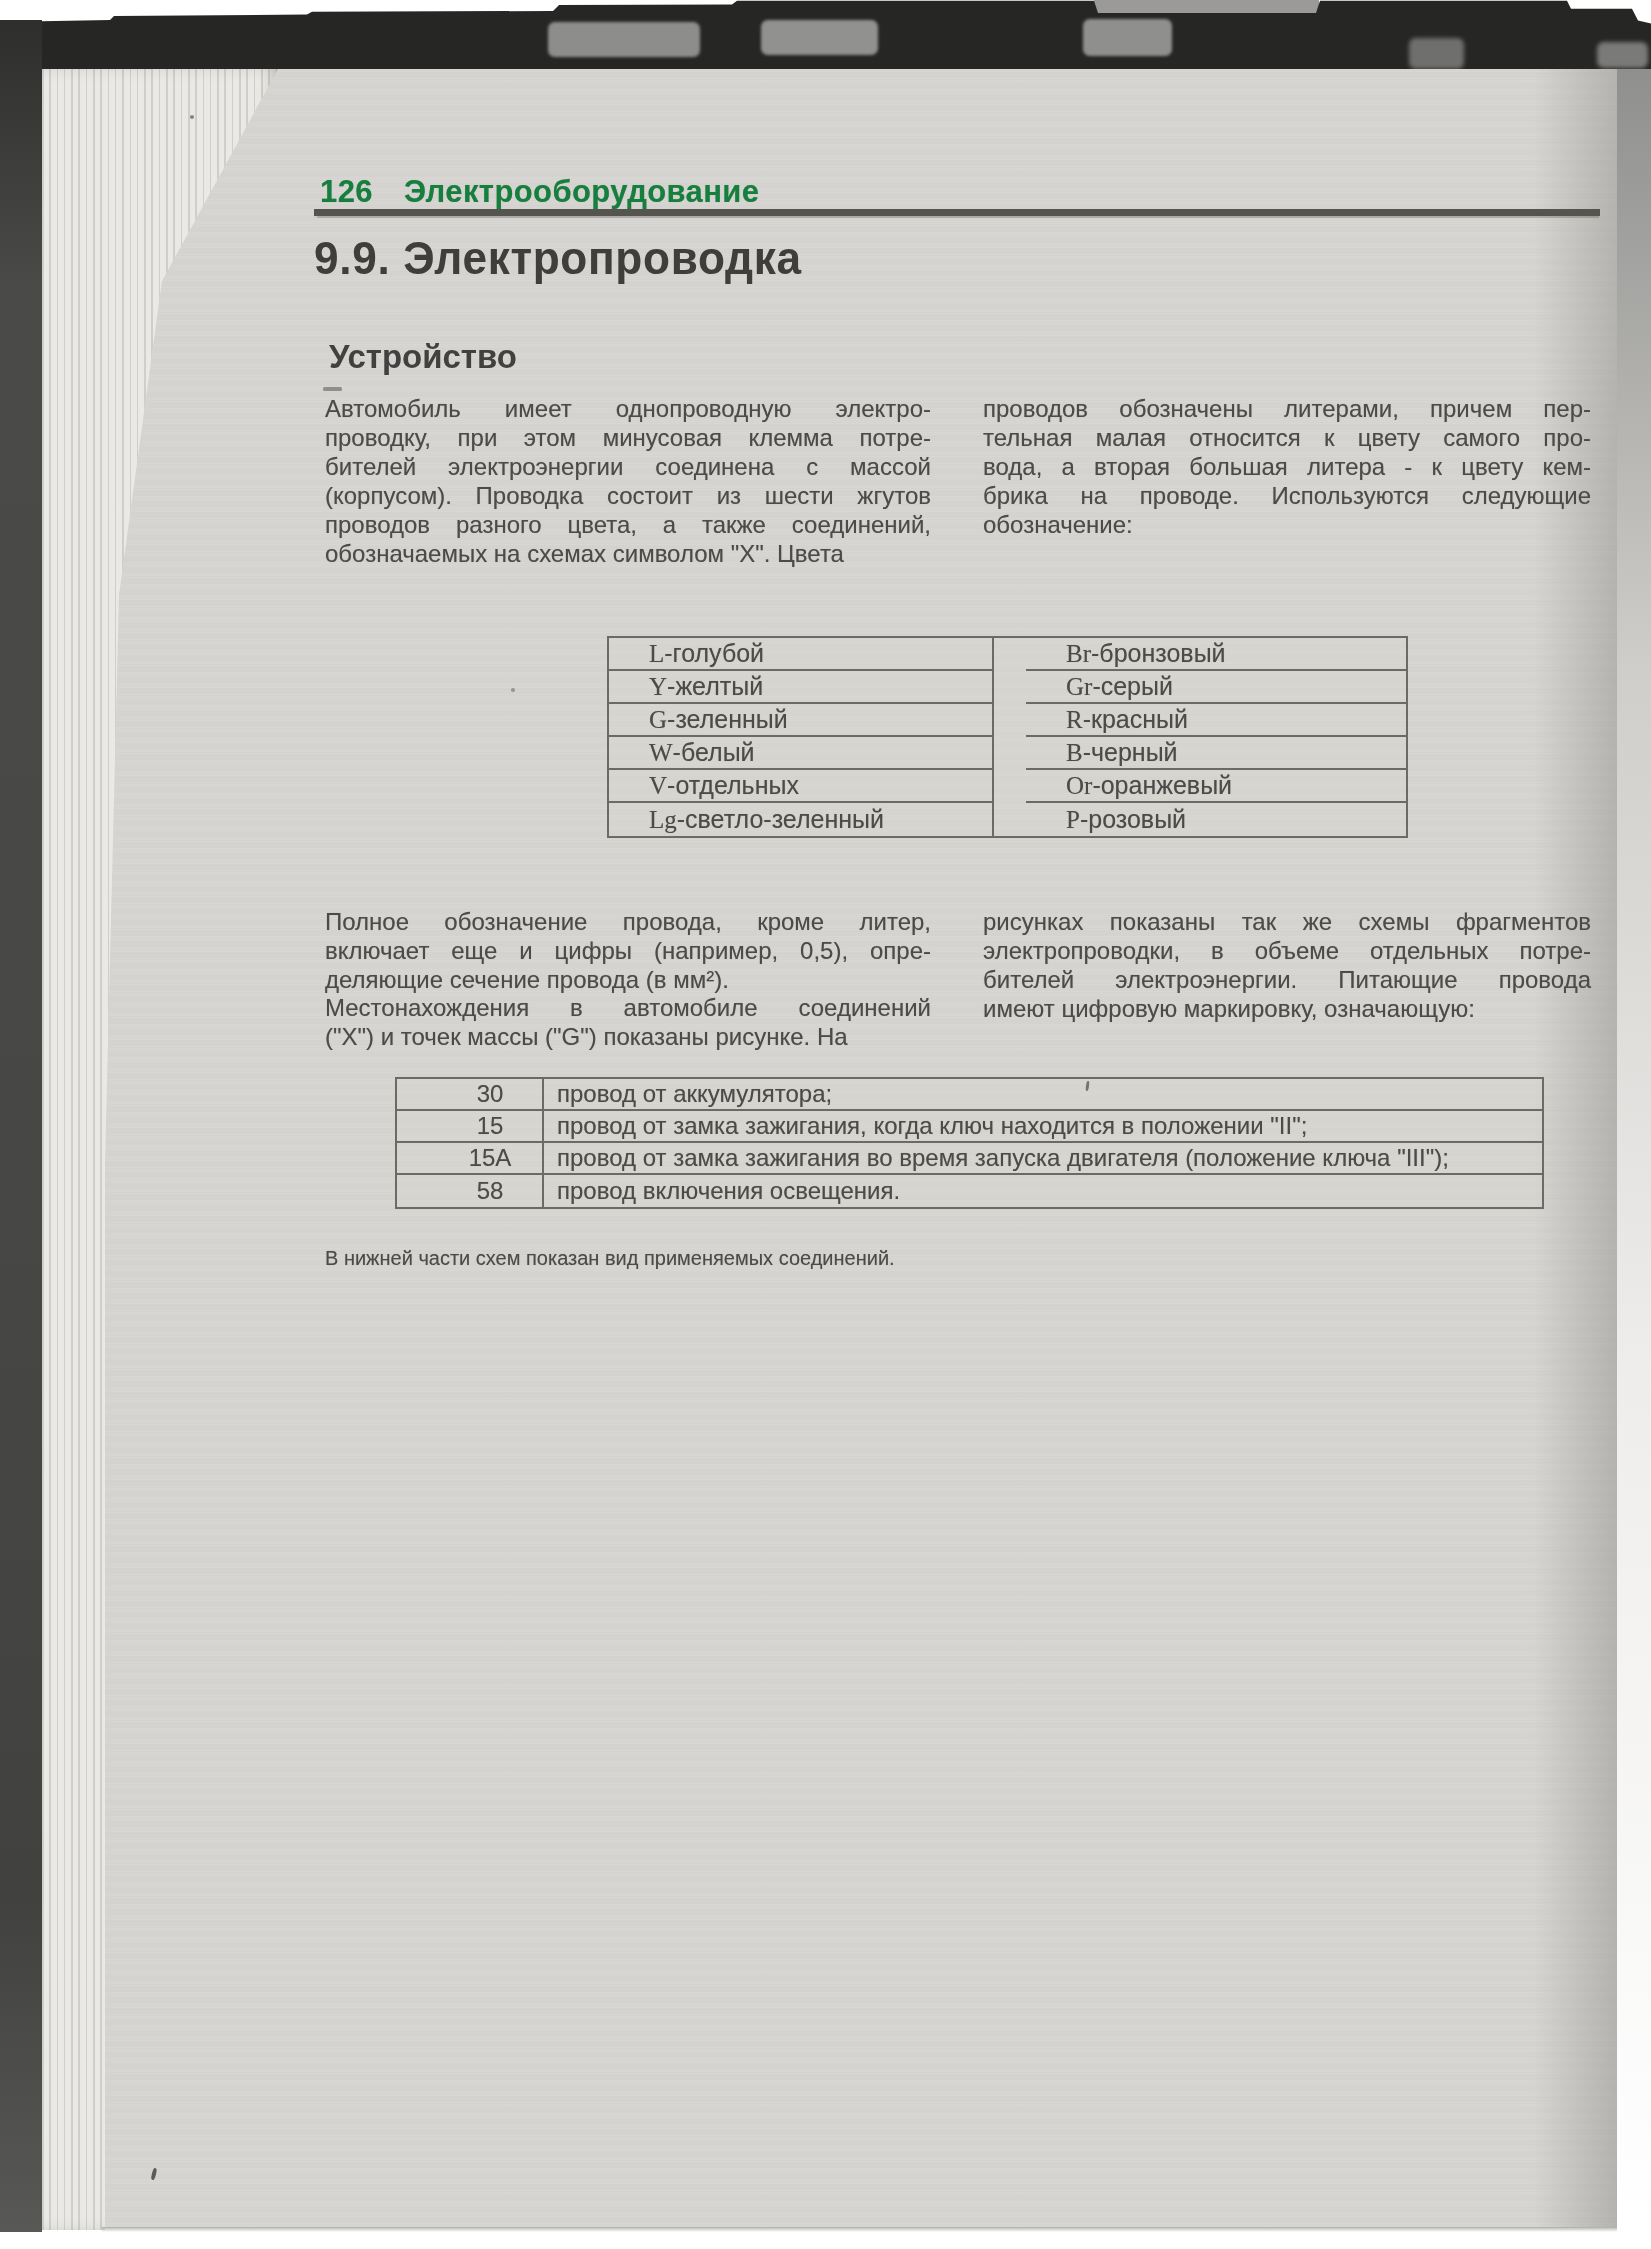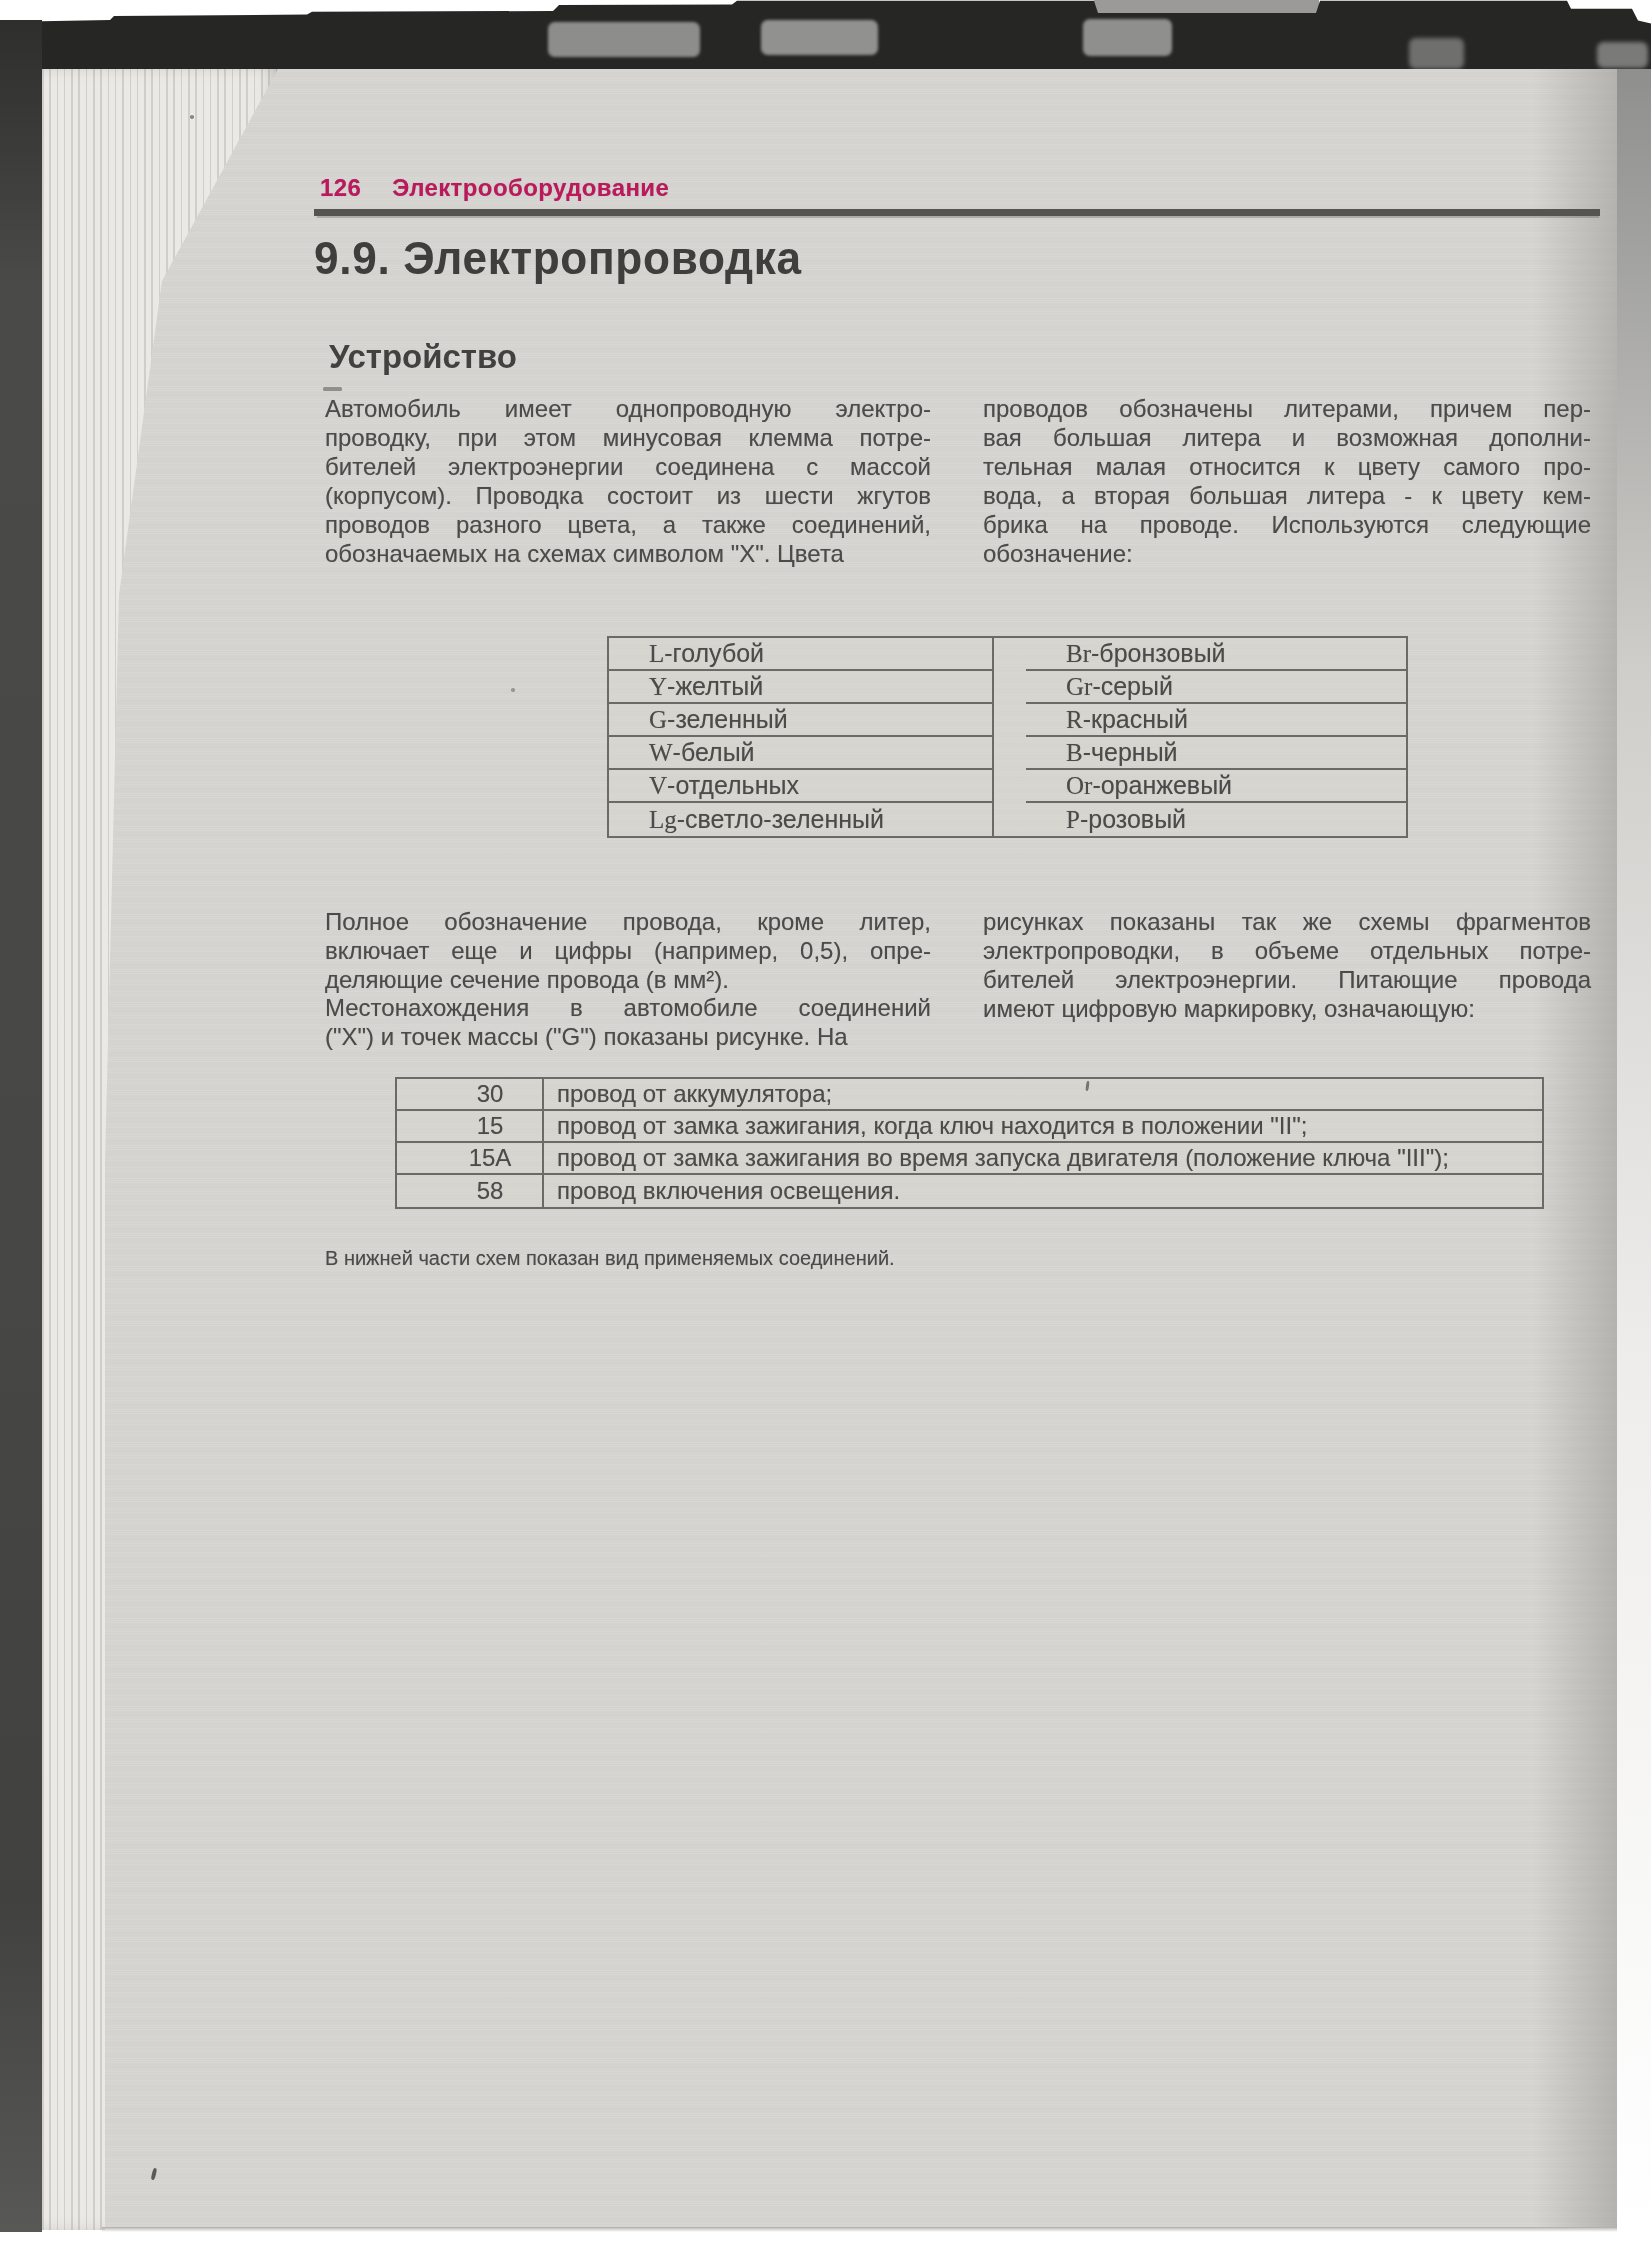--- a/index.html
+++ b/index.html
@@ -26,21 +26,21 @@
     box-shadow:inset -14.6px 0 17.5px -7.3px rgba(118,116,112,.55);}
   .right-shade{position:absolute;left:1533px;top:69px;width:84px;height:2159px;
     background:linear-gradient(90deg,rgba(150,149,145,0) ,rgba(146,145,141,.5));}
   .right-margin{position:absolute;left:1617px;top:69px;width:34px;height:2159px;
     background:linear-gradient(180deg,#8f8f8d,#cfcecb 28%,#eeedeb 60%,#ffffff);}
   .bottom-shadow{position:absolute;left:102px;top:2227px;width:1515px;height:5.1px;
     background:linear-gradient(180deg,#b3b2ae,rgba(255,255,255,0));}
 
   
   .ink{color:#4c4b49;text-shadow:0 0 0.7px rgba(76,75,73,.4);}
-  .hdr{position:absolute;left:320px;top:174px;font-size:24px;font-weight:bold;color:#be185d;
+  .hdr{position:absolute;left:320px;top:174px;font-size:31px;font-weight:bold;color:#15803d;
        letter-spacing:0.4px;}
   .hdr .sec{margin-left:31px;}
   .rule{position:absolute;left:314px;top:209px;width:1286px;height:6.6px;background:#56544f;
        box-shadow:0 1.5px 0.7px rgba(86,84,79,.3);}
   .title{position:absolute;left:314px;top:231px;font-size:46px;font-weight:bold;color:#3f3e3c;
        transform:scaleX(.96);transform-origin:left;letter-spacing:0.7px;}
   .subhead{position:absolute;left:329px;top:337px;font-size:34px;font-weight:bold;color:#424140;
        transform:scaleX(.97);transform-origin:left;}
   .plines{position:absolute;font-size:24px;line-height:29px;}
   .jline{text-align:justify;text-align-last:justify;white-space:normal;}
@@ -116,21 +116,20 @@
   <div class="jline">Автомобиль имеет однопроводную электро-</div>
       <div class="jline">проводку, при этом минусовая клемма потре-</div>
       <div class="jline">бителей электроэнергии соединена с массой</div>
       <div class="jline">(корпусом). Проводка состоит из шести жгутов</div>
       <div class="jline">проводов разного цвета, а также соединений,</div>
       <div class="jline">обозначаемых на схемах символом "X". Цвета</div>
     </div>
   <div class="plines ink col-r p1">
 
   <div class="jline">проводов обозначены литерами, причем пер-</div>
-      <div class="jline">вая большая литера и возможная дополни-</div>
       <div class="jline">тельная малая относится к цвету самого про-</div>
       <div class="jline">вода, а вторая большая литера - к цвету кем-</div>
       <div class="jline">брика на проводе. Используются следующие</div>
       <div class="jline">обозначение:</div>
     </div>
 
   <div class="ctable ink">
     <div class="ct-col left">
 
         <div class="ct-cell">

